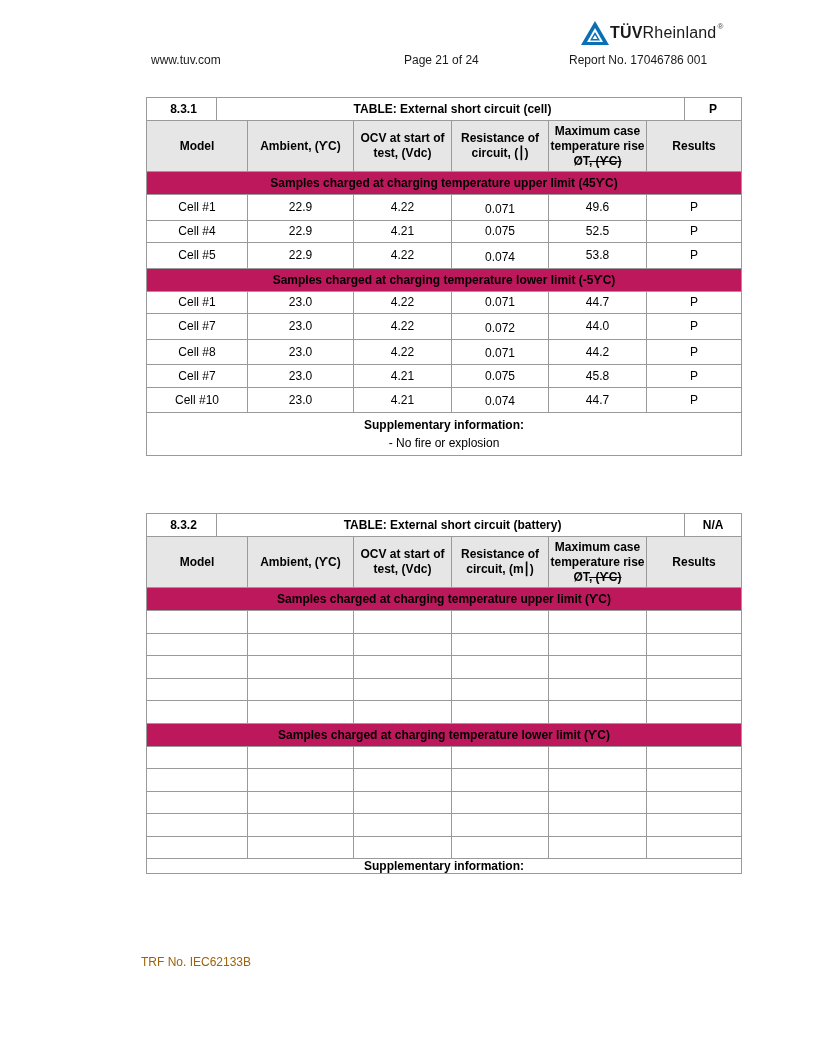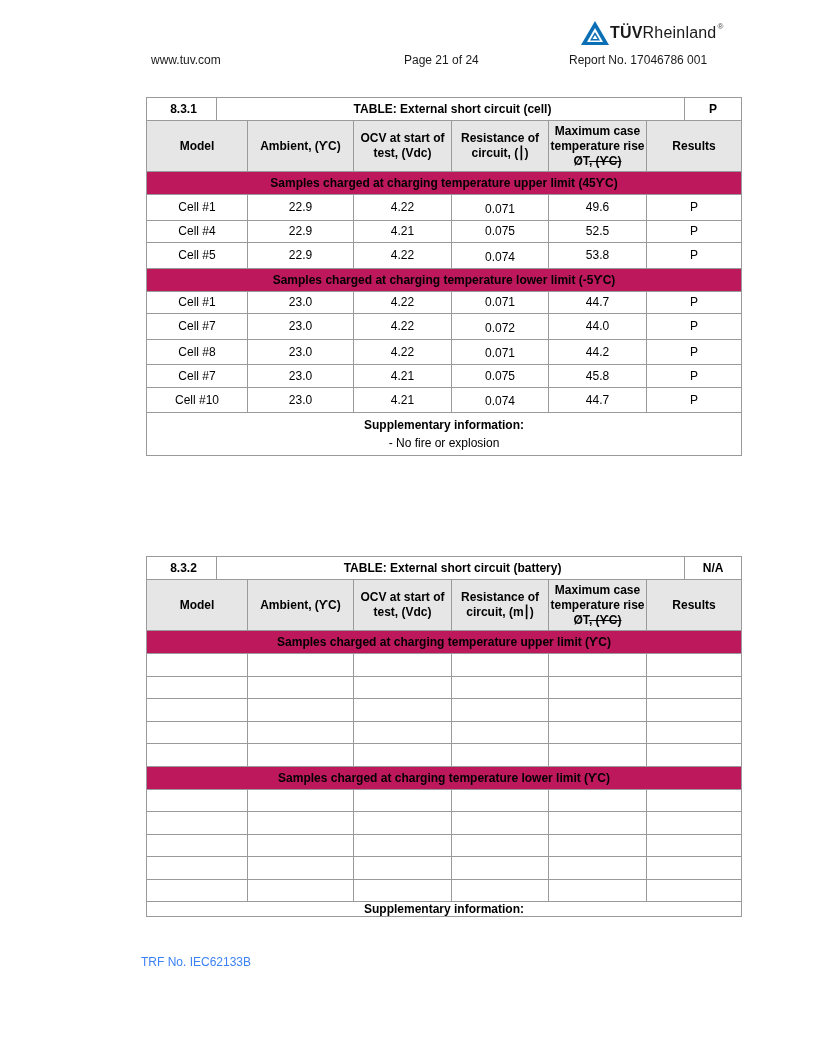--- a/index.html
+++ b/index.html
@@ -50,21 +50,21 @@
       table-layout: fixed;
       font-size: 12px;
     }
     table.rpt td {
       border: 1px solid #9a9a9a;
       padding: 0;
       text-align: center;
       vertical-align: middle;
     }
     .t1 { top: 97px; }
-    .t2 { top: 556px; }
+    .t2 { top: 513px; }
 
     .title-row td { height: 22px; text-align: left; font-weight: bold; }
     .title-row td.sec { padding-left: 4px; }
     .title-row td.ttl { padding-left: 4px; }
     .title-row td.verdict { text-align: center; }
 
     .col-head td {
       background: #e6e6e6;
       font-weight: bold;
       vertical-align: top;
@@ -89,21 +89,21 @@
     .supp .supp-title { font-weight: bold; display: block; margin-bottom: 4px; }
     .supp2 td { height: 14px; padding: 3px 4px 5px 4px; }
 
     .strike { text-decoration: line-through; text-align: center; }
 
     .footer {
       position: absolute;
       left: 141px;
       top: 955px;
       font-size: 12px;
-      color: #3b82f6;
+      color: #a16207;
     }
   </style>
 </head>
 <body>
 
 <div class="logo">
   <svg width="30" height="26" viewBox="0 0 30 26">
     <polygon points="15,1 29,25 1,25" fill="#0a6fb5"></polygon>
     <polygon points="15,8 23,22 7,22" fill="#ffffff"></polygon>
     <polygon points="15,12 20,20.5 10,20.5" fill="#0a6fb5"></polygon>

